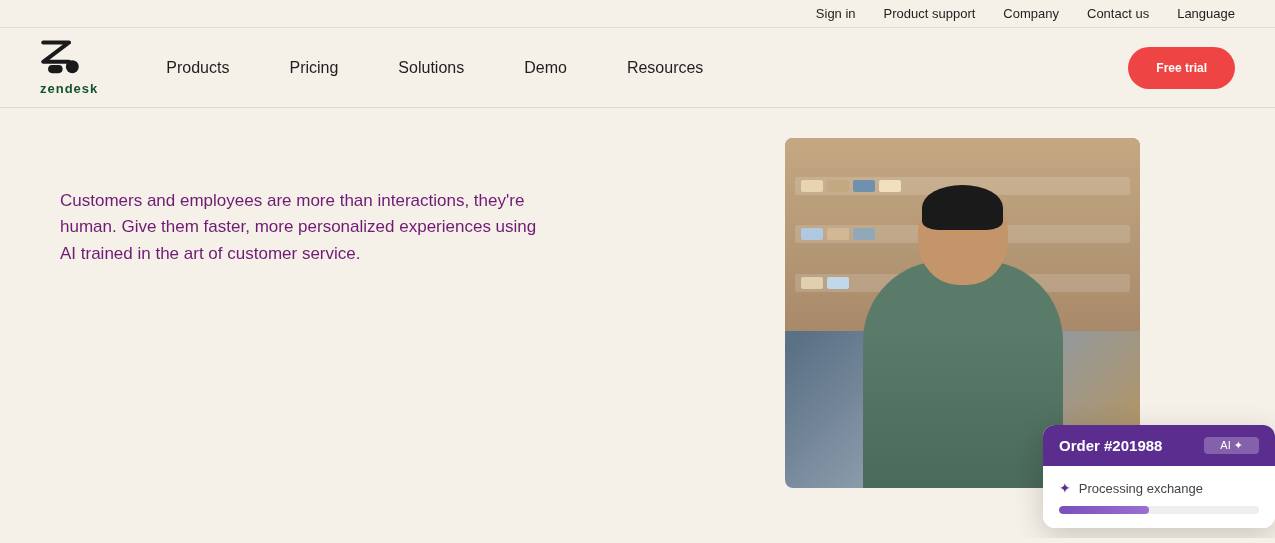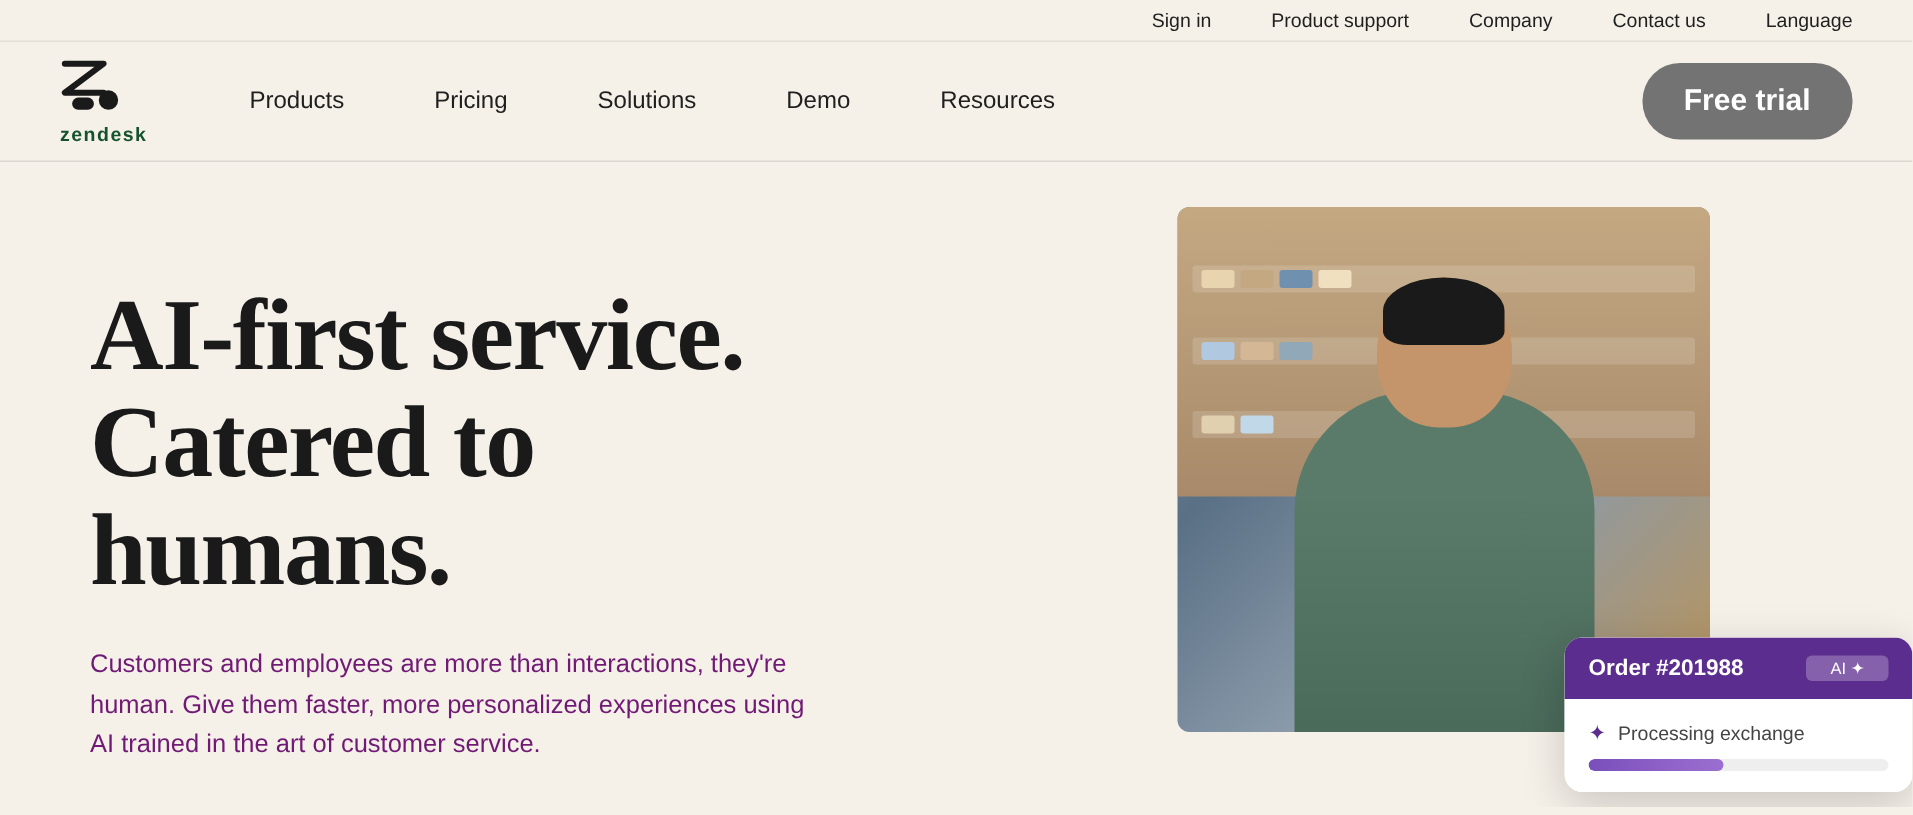--- a/index.html
+++ b/index.html
@@ -9,21 +9,21 @@
       overflow-x: hidden;
     }
 
     
     .top-bar {
       background: #f5f0e8;
       display: flex;
       justify-content: flex-end;
       align-items: center;
       padding: 6px 40px;
-      gap: 40px;
+      gap: 28px;
       border-bottom: 1px solid rgba(0,0,0,0.07);
     }
     .top-bar a {
       font-size: 13px;
       color: #1f1f1f;
       text-decoration: none;
       cursor: pointer;
     }
 
     
@@ -57,26 +57,26 @@
     .nav-link {
       font-size: 16px;
       font-weight: 500;
       color: #1f1f1f;
       text-decoration: none;
       padding: 8px 18px;
       border-radius: 6px;
       cursor: pointer;
     }
     .free-trial-btn {
-      background: #737373;
+      background: #ef4444;
       color: #fff;
       border: none;
       border-radius: 25px;
       padding: 14px 28px;
-      font-size: 20px;
+      font-size: 12px;
       font-weight: 600;
       cursor: pointer;
       margin-left: auto;
       white-space: nowrap;
     }
 
     
     .hero {
       display: flex;
       align-items: flex-start;
@@ -287,25 +287,20 @@
     <a class="nav-link">Solutions</a>
     <a class="nav-link">Demo</a>
     <a class="nav-link">Resources</a>
   </div>
 
   <button class="free-trial-btn">Free trial</button>
 </nav>
 
 <section class="hero">
   <div class="hero-text">
-    <h1 class="hero-heading">
-      <span>AI-first service.</span><br>
-      <span>Catered to</span><br>
-      <span>humans.</span>
-    </h1>
     <p class="hero-subtext">Customers and employees are more than interactions, they're human. Give them faster, more personalized experiences using AI trained in the art of customer service.</p>
   </div>
 
   <div class="hero-image-area">
 
     <div class="hero-photo">
       <div class="person-silhouette">
 
         <div class="shelf-bg">
           <div class="shelf-row">

